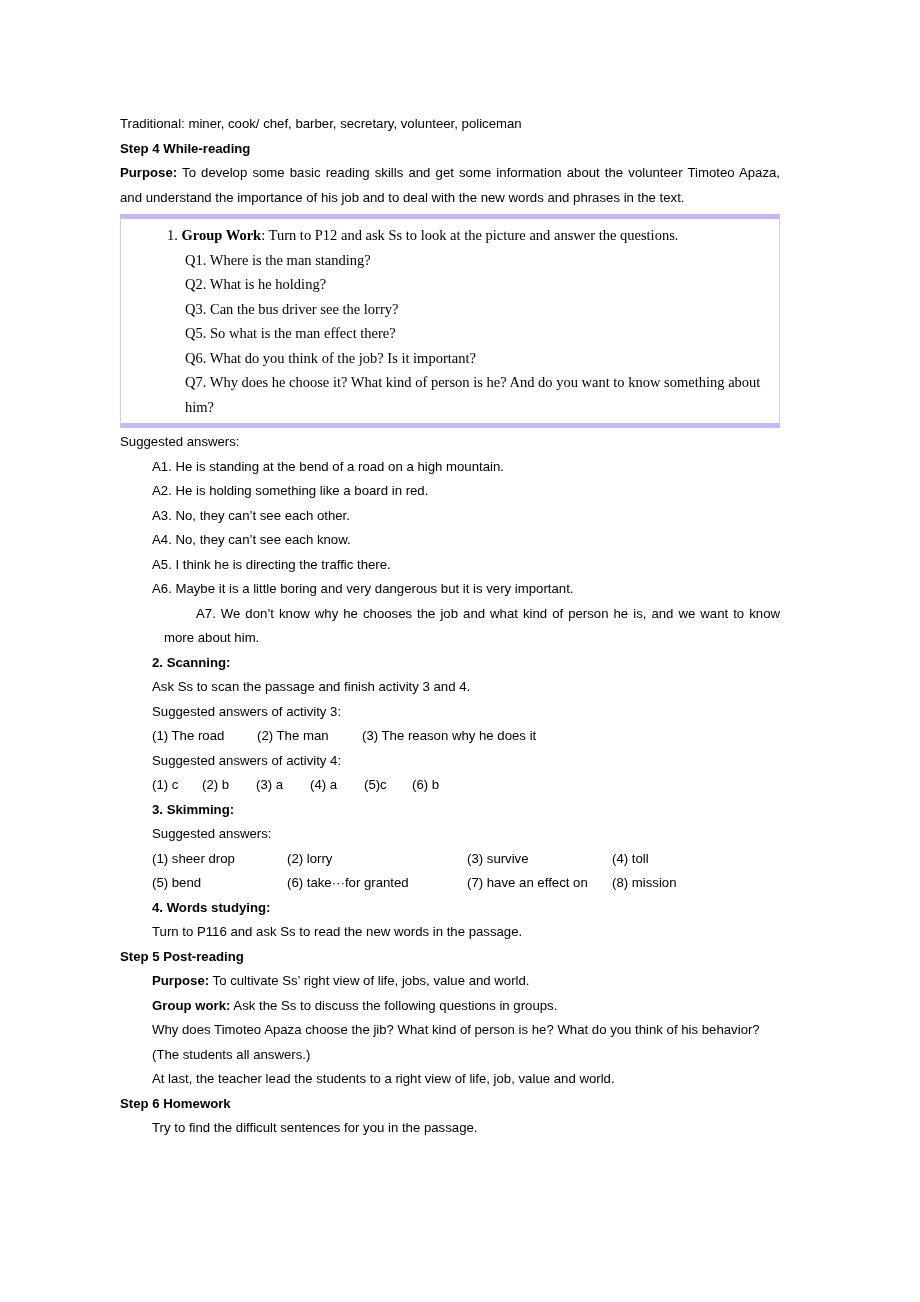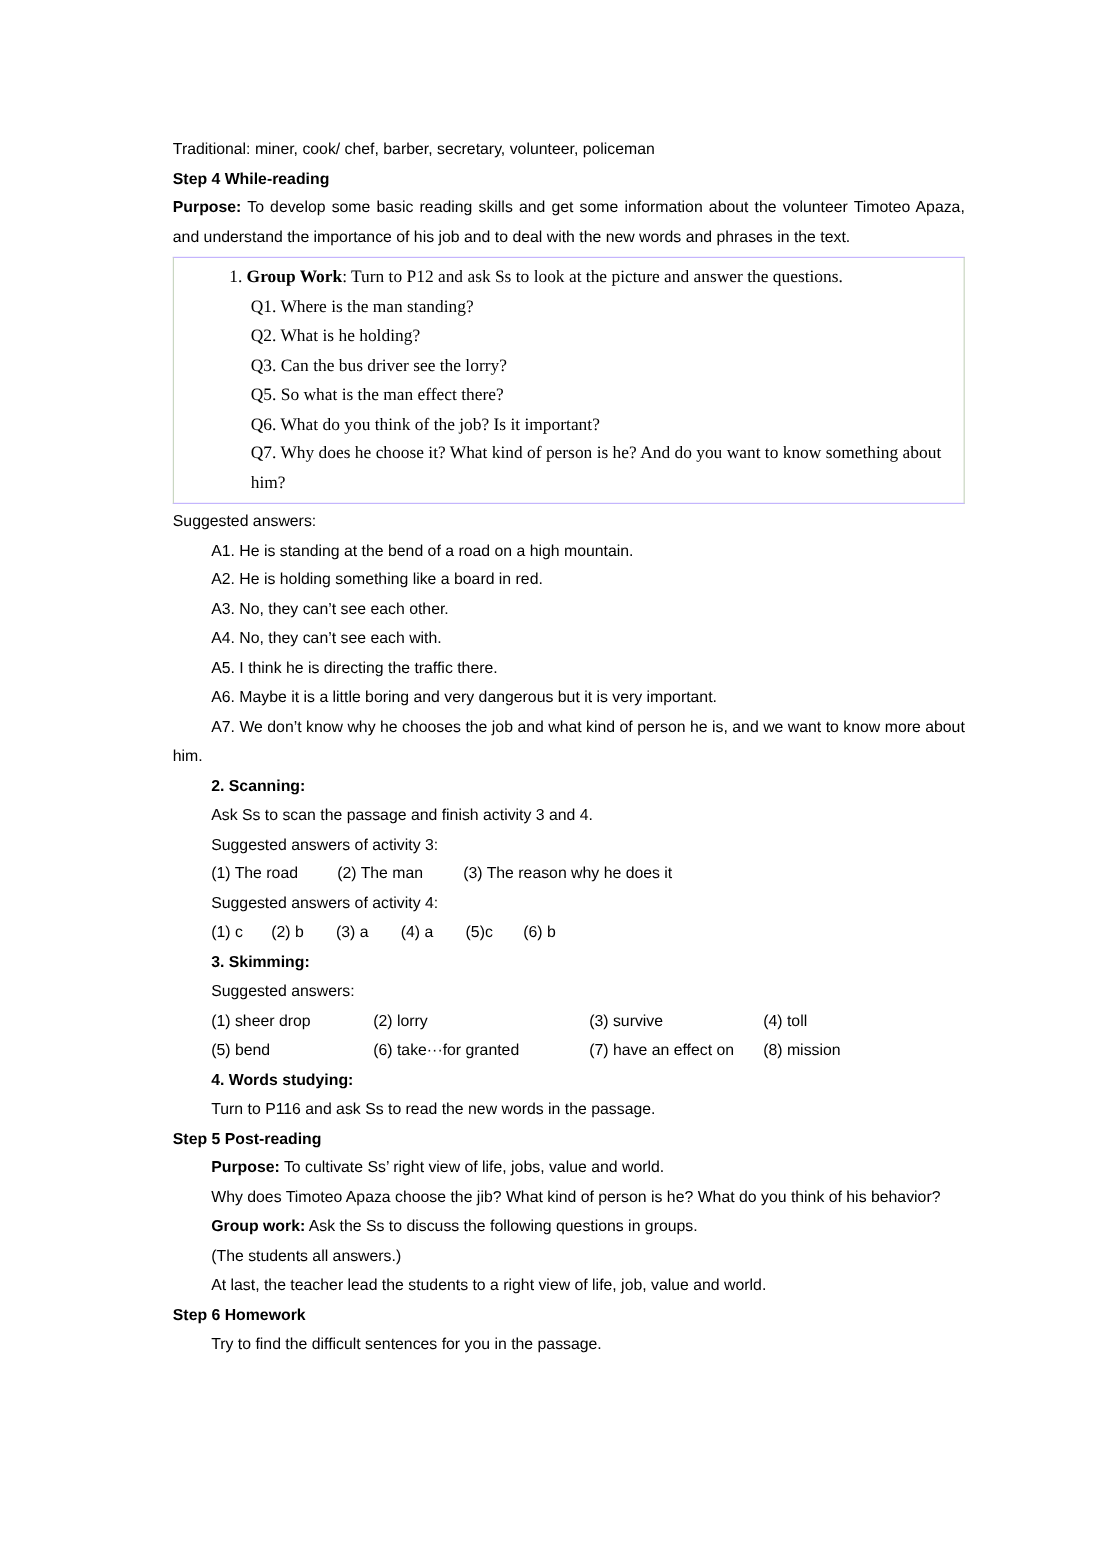--- a/index.html
+++ b/index.html
@@ -17,41 +17,41 @@
   }
   .page {
     position: absolute;
     left: 0; top: 0;
     width: 920px;
     height: 1302px;
     background: #fff;
   }
   .content {
     position: absolute;
-    left: 144px;
+    left: 120px;
     top: 112px;
     width: 660px;
   }
   .line {
     font-size: 13.2px;
     line-height: 24.5px;
     margin: 0;
     padding: 0;
     text-align: justify;
   }
   .bold { font-weight: bold; }
   .ital { }
   .indent2 { padding-left: 32px; }
   .just {
     text-align: justify;
     text-justify: inter-word;
   }
   
   .boxblock {
-    border: 1px solid #c4b5fd;
+    border: 5px solid #c4b5fd;
     border-left: 1px solid #c9d6c2;
     border-right: 1px solid #c9d6c2;
     background: #ffffff;
     padding: 4px 6px 4px 8px;
     margin: 4px 0 2px 0;
     font-family: "Liberation Serif", serif;
     box-shadow: 0 0 0 0 transparent;
   }
   .boxblock .bline {
     font-family: "Liberation Serif", serif;
@@ -87,44 +87,44 @@
       <p class="bline q">Q5. So what is the man effect there?</p>
       <p class="bline q">Q6. What do you think of the job? Is it important?</p>
       <p class="bline q wrap" style="padding-left:56px; text-indent:0;">Q7. Why does he choose it? What kind of person is he? And do you want to know something about him?</p>
     </div>
 
     <p class="line ital">Suggested answers:</p>
 
     <p class="line indent2">A1. He is standing at the bend of a road on a high mountain.</p>
     <p class="line indent2">A2. He is holding something like a board in red.</p>
     <p class="line indent2">A3. No, they can’t see each other.</p>
-    <p class="line indent2">A4. No, they can’t see each with.</p>
+    <p class="line indent2">A4. No, they can’t see each know.</p>
     <p class="line indent2">A5. I think he is directing the traffic there.</p>
     <p class="line indent2">A6. Maybe it is a little boring and very dangerous but it is very important.</p>
-    <p class="line just" style="text-indent:32px;">A7. We don’t know why he chooses the job and what kind of person he is, and we want to know more about him.</p>
+    <p class="line just" style="text-indent:32px;margin-left:44px;">A7. We don’t know why he chooses the job and what kind of person he is, and we want to know more about him.</p>
 
     <p class="line bold indent2">2. Scanning:</p>
     <p class="line indent2"> Ask Ss to scan the passage and finish activity 3 and 4.</p>
     <p class="line ital indent2">Suggested answers of activity 3:</p>
     <p class="line indent2 tabrow"><span class="t-col" style="width:105px">(1) The road</span><span class="t-col" style="width:105px">(2) The man</span><span class="t-col">(3) The reason why he does it</span></p>
     <p class="line ital indent2">Suggested answers of activity 4:</p>
     <p class="line indent2 tabrow"><span class="t-col" style="width:50px">(1) c</span><span class="t-col" style="width:54px">(2) b</span><span class="t-col" style="width:54px">(3) a</span><span class="t-col" style="width:54px">(4) a</span><span class="t-col" style="width:48px">(5)c</span><span class="t-col">(6) b</span></p>
 
     <p class="line bold indent2">3. Skimming:</p>
     <p class="line ital indent2">Suggested answers:</p>
     <p class="line indent2 tabrow"><span class="t-col" style="width:135px">(1) sheer drop</span><span class="t-col" style="width:180px">(2) lorry</span><span class="t-col" style="width:145px">(3) survive</span><span class="t-col">(4) toll</span></p>
     <p class="line indent2 tabrow"><span class="t-col" style="width:135px">(5) bend</span><span class="t-col" style="width:180px">(6) take···for granted</span><span class="t-col" style="width:145px">(7) have an effect on</span><span class="t-col">(8) mission</span></p>
 
     <p class="line bold indent2">4. Words studying:</p>
     <p class="line indent2">Turn to P116 and ask Ss to read the new words in the passage.</p>
 
     <p class="line bold">Step 5 Post-reading</p>
     <p class="line indent2"><span class="bold">Purpose:</span><span> To cultivate Ss’ right view of life, jobs, value and world.</span></p>
+    <p class="line indent2"><span class="bold">Group work:</span><span> Ask the Ss to discuss the following questions in groups.</span></p>
     <p class="line just" style="text-indent:32px;">Why does Timoteo Apaza choose the jib? What kind of person is he? What do you think of his behavior?</p>
-    <p class="line indent2"><span class="bold">Group work:</span><span> Ask the Ss to discuss the following questions in groups.</span></p>
     <p class="line indent2">(The students all answers.)</p>
     <p class="line indent2">At last, the teacher lead the students to a right view of life, job, value and world.</p>
 
     <p class="line bold">Step 6 Homework</p>
     <p class="line indent2">Try to find the difficult sentences for you in the passage.</p>
 
   </div>
 </div>
 
 </body></html>

